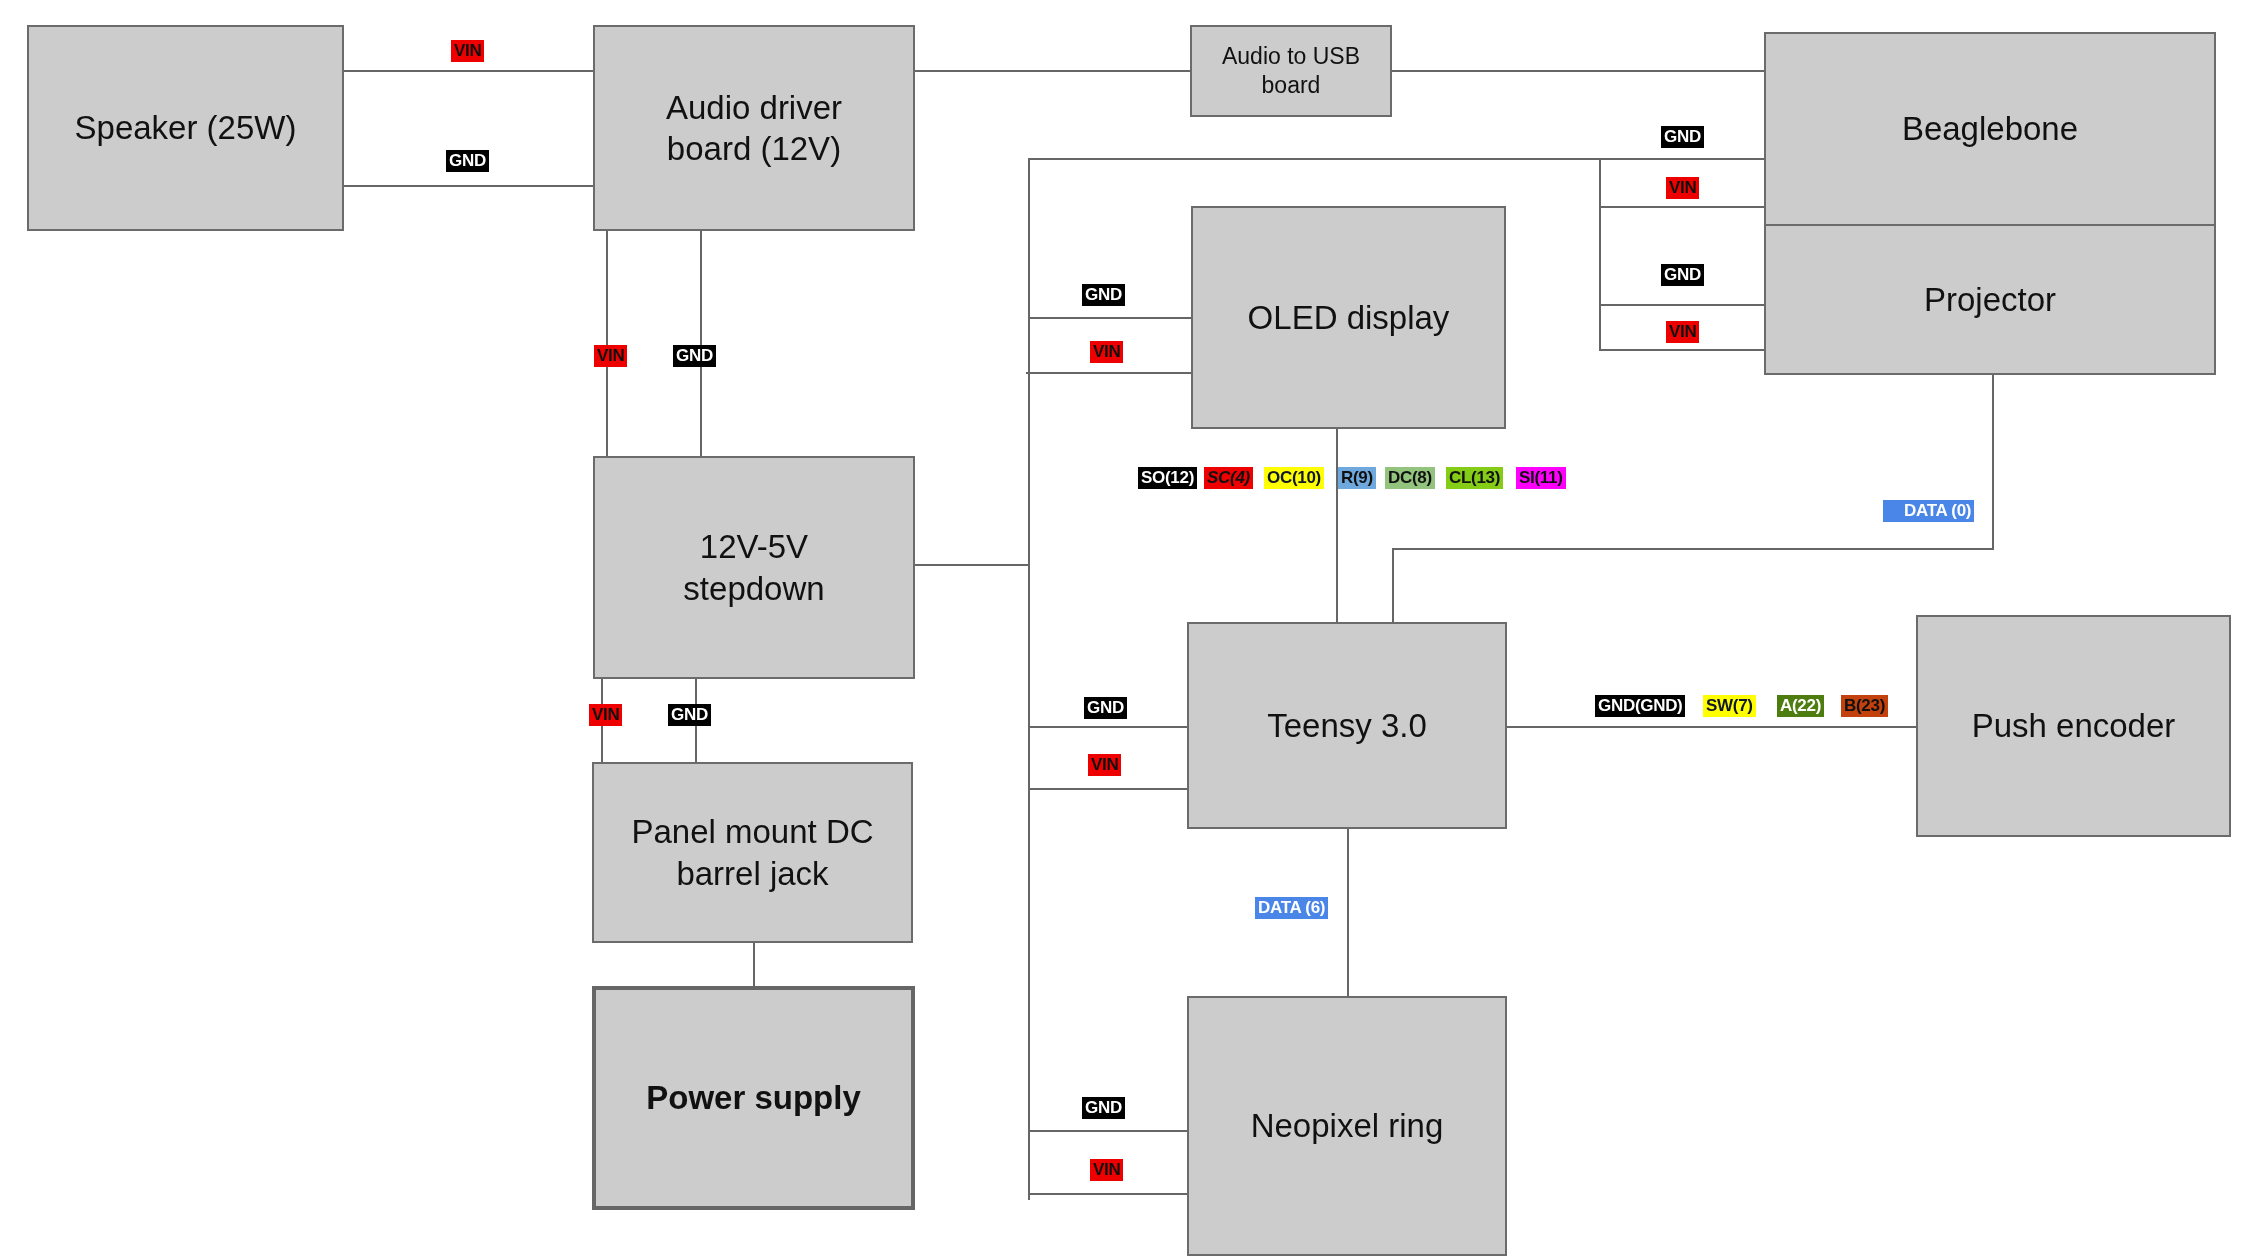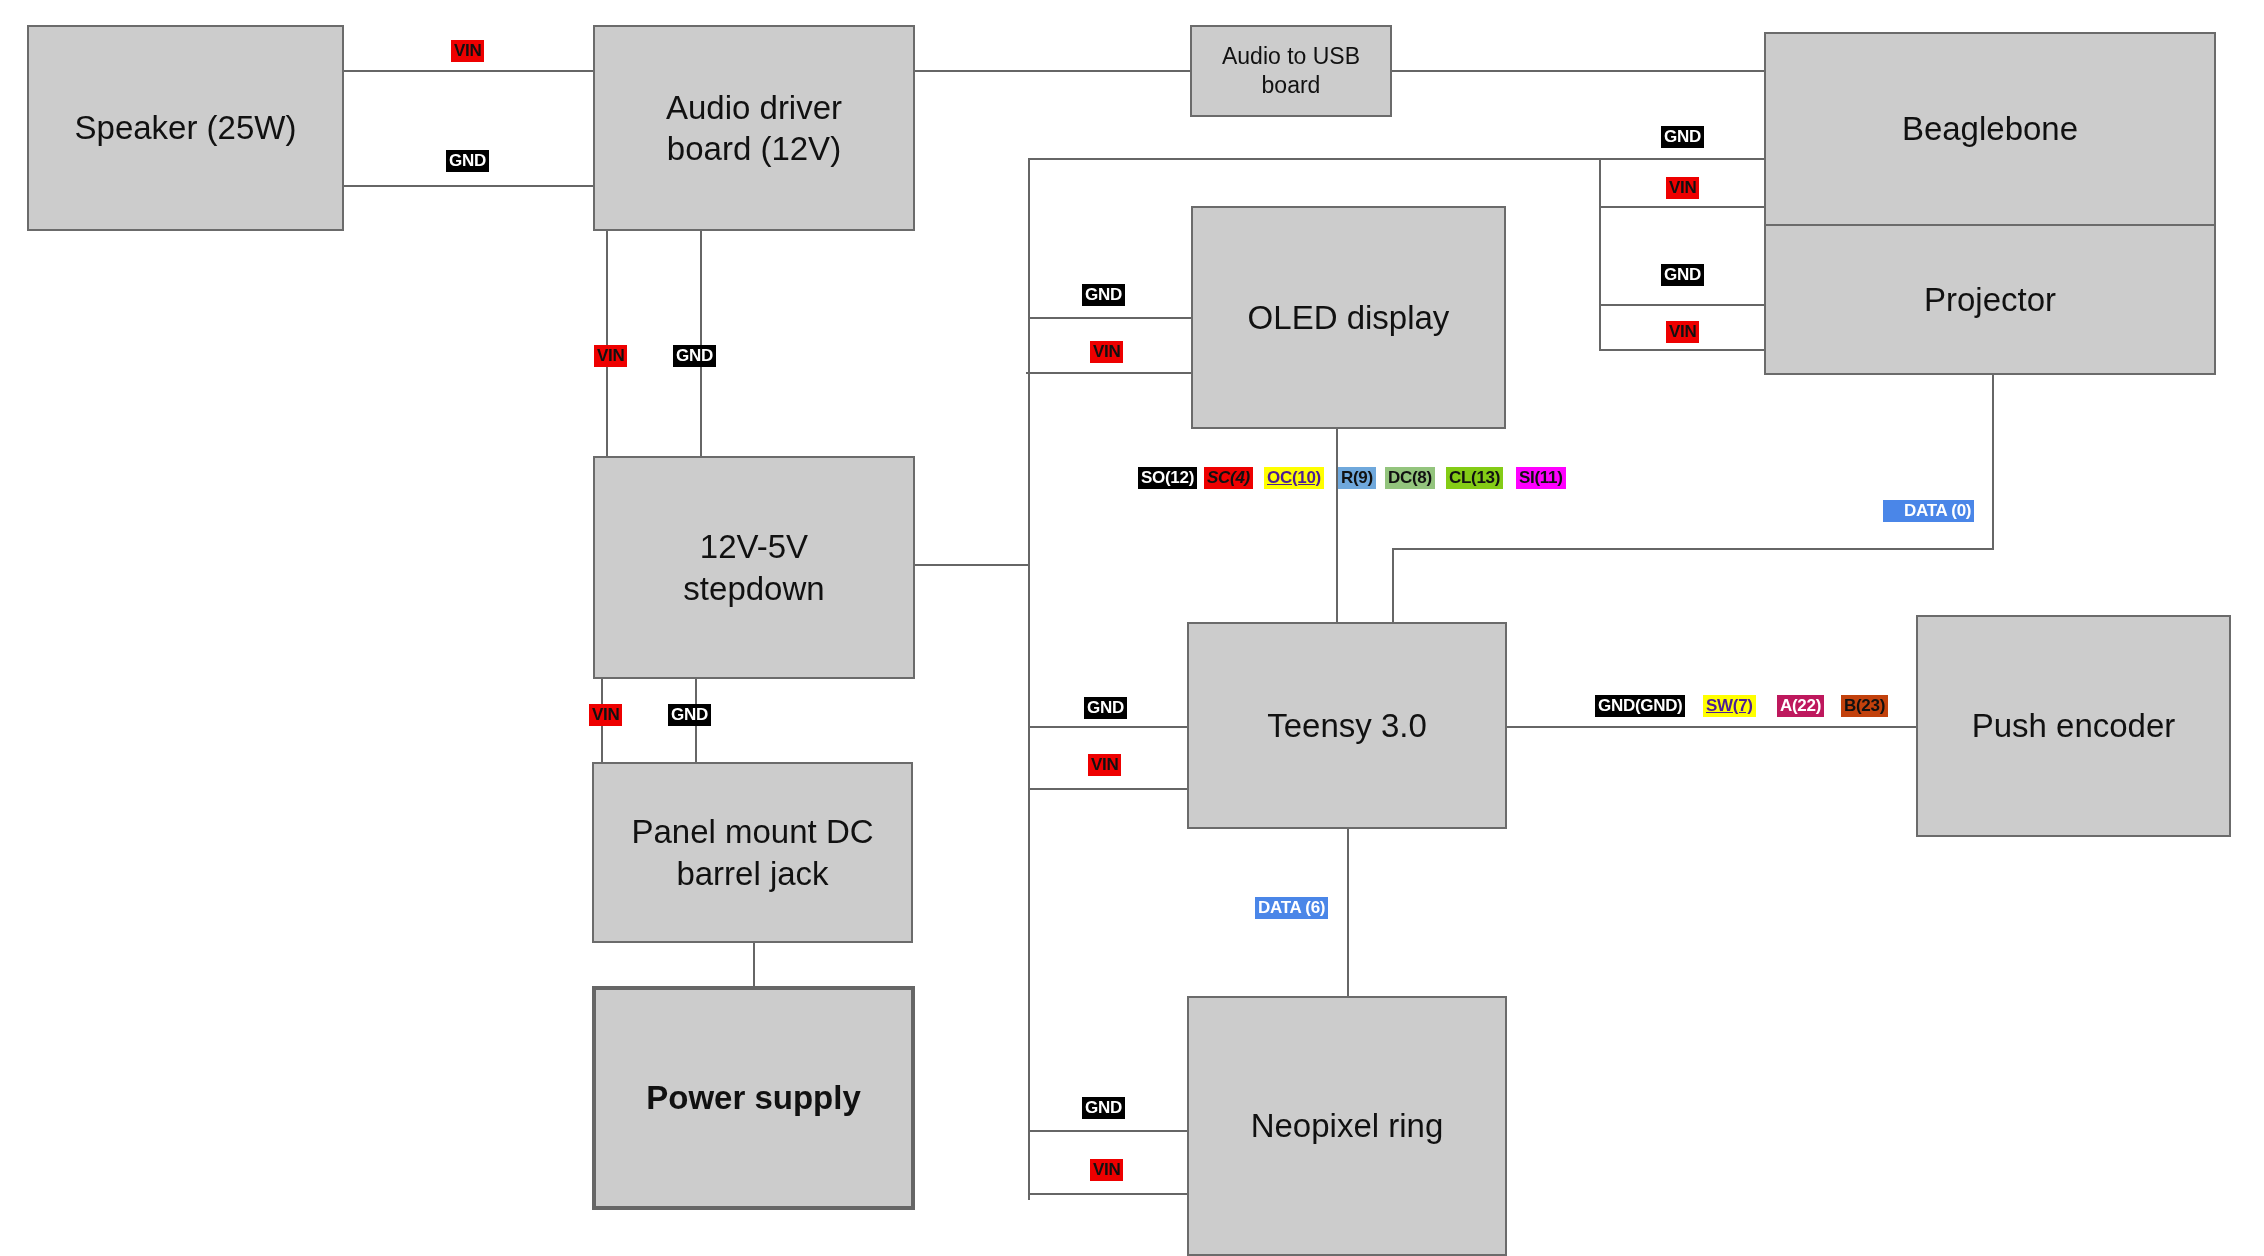--- a/index.html
+++ b/index.html
@@ -6,26 +6,26 @@
   body{width:2264px;height:1256px;position:relative;overflow:hidden;font-family:"Liberation Sans",sans-serif;}
   .box{position:absolute;background:#cccccc;border:2px solid #6b6b6b;box-sizing:border-box;display:flex;align-items:center;justify-content:center;text-align:center;color:#111;font-size:33px;line-height:1.25;white-space:pre-line;}
   .box.small{font-size:23px;}
   .box.bold{border:4px solid #666;font-weight:bold;}
   .ln{position:absolute;background:#666;}
   .h{height:2px;}
   .v{width:2px;}
   .tag{position:absolute;font-size:17px;font-weight:bold;padding:1px 3px;line-height:20px;white-space:nowrap;letter-spacing:-0.3px;}
   .bk{background:#000;color:#fff;}
   .rd{background:#ee0000;color:#111;}
-  .yl{background:#ffff00;color:#4c1d95;text-decoration:underline;}
+  .yl{background:#ffff00;color:#0f172a;}
   .bl{background:#6fa8dc;color:#111;}
   .gr{background:#93c47d;color:#111;}
   .gy{background:#84cc16;color:#111;}
   .mg{background:#ff00ff;color:#111;}
-  .gw{background:#be185d;color:#fff;}
+  .gw{background:#4d7c0f;color:#fff;}
   .gy2{background:#c2410c;color:#111;}
   .db{background:#4a86e8;color:#fff;}
 </style>
 </head>
 <body>
 
 <div class="ln h" style="left:344px;top:70px;width:249px;"></div>
 <div class="ln h" style="left:344px;top:185px;width:249px;"></div>
 
 <div class="ln h" style="left:915px;top:70px;width:275px;"></div>

